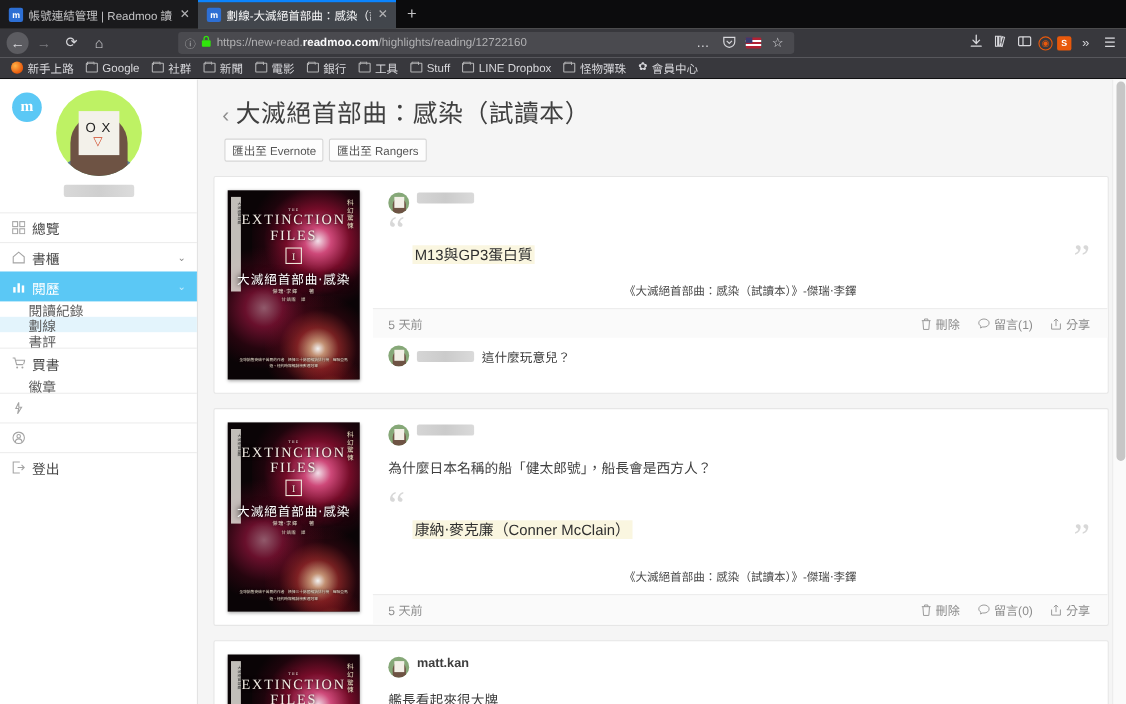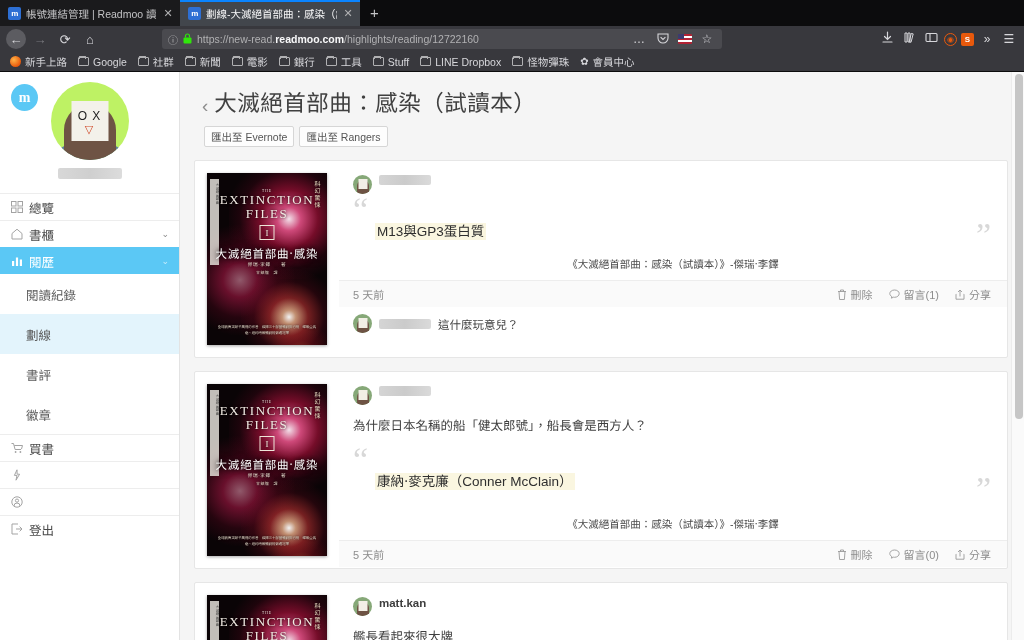--- a/index.html
+++ b/index.html
@@ -130,21 +130,21 @@
     filter: blur(0.6px);
   }
 
   .navlist { display: flex; flex-direction: column; font-size: 12.5px; color: #4a4a4a; }
   .navitem {
     display: flex; align-items: center; gap: 6px; height: 27px; padding: 0 10px;
     border-top: 1px solid #ededed; position: relative; cursor: pointer;
   }
   .navitem .label { flex: 1 1 auto; }
   .navitem.active { background: #5bc8f5; color: #fff; border-top-color: #5bc8f5; }
-  .navitem.sub { padding-left: 26px; border-top: none; height: 40px; color: #5a5a5a; }
+  .navitem.sub { padding-left: 26px; border-top: none; height: 14px; color: #5a5a5a; }
   .navitem.sub.sel { background: #e3f4fc; }
   .caret { font-size: 9px; opacity: .65; }
   .nico { width: 13px; flex: 0 0 13px; text-align: center; font-size: 12px; opacity: .8; display:flex; align-items:center; justify-content:center;}
   .navitem.active .nico { opacity: 1; }
   svg.nsvg { display:block; }
 
   
   .content { flex: 1 1 auto; overflow: hidden; position: relative; background: #f5f5f5; padding: 0 16px 0 14px; }
   .content-inner { padding-top: 18px; }
   .page-head { display: flex; align-items: flex-start; gap: 6px; padding-left: 8px; }
@@ -450,34 +450,34 @@
 
         <div class="navitem sub">
           <span class="label">閱讀紀錄</span>
         </div>
         <div class="navitem sub sel">
           <span class="label">劃線</span>
         </div>
         <div class="navitem sub">
           <span class="label">書評</span>
         </div>
-        <div class="navitem sub">
-          <span class="label">徽章</span>
-        </div>
-
         <div class="navitem">
           <span class="nico">
             <svg class="nsvg" width="12" height="12" viewBox="0 0 12 12">
               <path d="M0.5 1.5h2l1.6 6h6" fill="none" stroke="#8d8d8d"></path>
               <path d="M3.3 3.5h8.2l-1 3.5" fill="none" stroke="#8d8d8d"></path>
               <circle cx="4.6" cy="10" r="0.9" fill="#8d8d8d"></circle>
               <circle cx="9.4" cy="10" r="0.9" fill="#8d8d8d"></circle>
             </svg>
           </span>
           <span class="label">買書</span>
+        </div>
+
+        <div class="navitem sub">
+          <span class="label">徽章</span>
         </div>
 
         <div class="navitem">
           <span class="nico">
             <svg class="nsvg" width="12" height="12" viewBox="0 0 12 12">
               <path d="M6 0.8 L3.4 6.4 H6 L5 11.2 L8.6 5.2 H6.1 Z" fill="none" stroke="#8d8d8d"></path>
             </svg>
           </span>
         </div>
 

